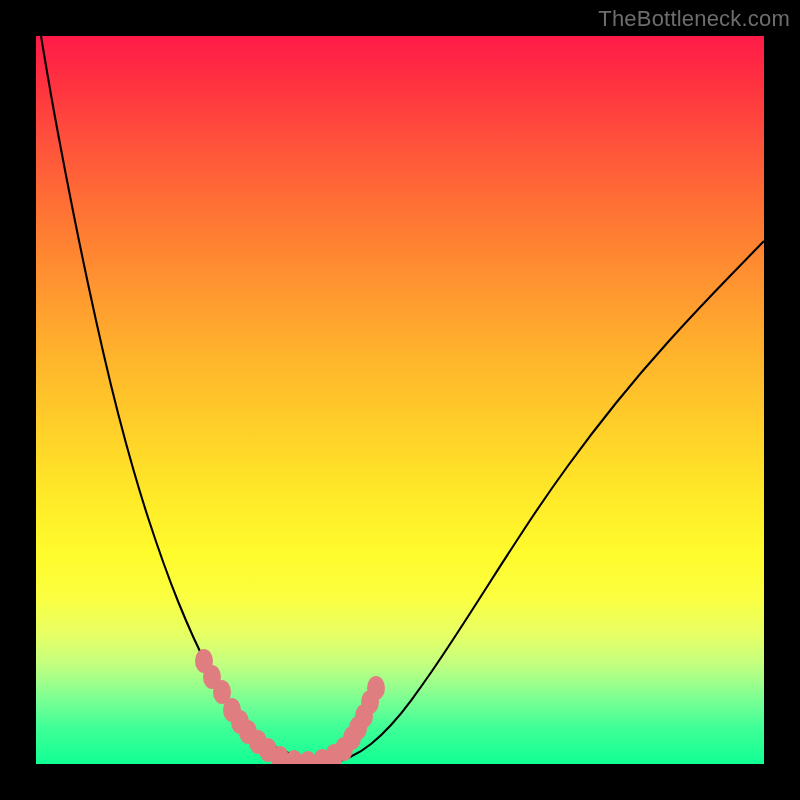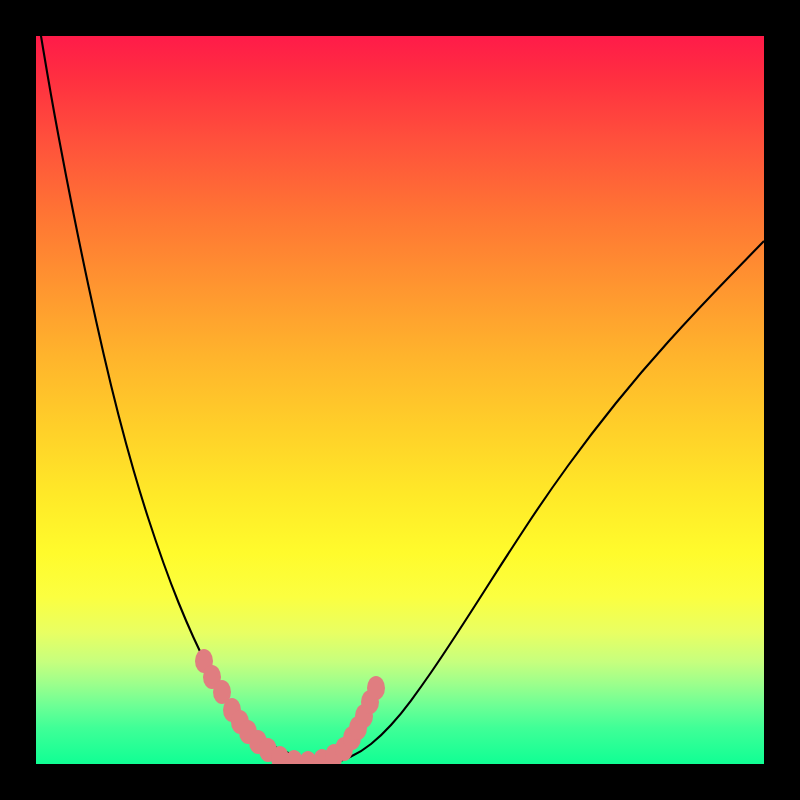--- a/index.html
+++ b/index.html
@@ -64,20 +64,21 @@
     font-size: 22px;
     font-weight: 500;
     letter-spacing: 0.2px;
     user-select: none;
   }
 </style>
 </head>
 <body>
 
 <div class="frame">
+  <div class="watermark">TheBottleneck.com</div>
 
   <div class="plot-area">
     <div class="gradient"></div>
 
     <svg class="curve-svg" viewBox="0 0 728 728" preserveAspectRatio="none">
       <path fill="none" stroke-width="2.1" id="curve-path" d="M 0 -30 Q 0 -30 7.5 15 Q 15 60 22.5 100 Q 30 140 37.5 177.5 Q 45 215 52.5 250 Q 60 285 67.5 317.5 Q 75 350 82.5 379 Q 90 408 97.5 434 Q 105 460 112.5 483 Q 120 506 127.5 527 Q 135 548 142.5 566.5 Q 150 585 157.5 601.5 Q 165 618 172.5 632.5 Q 180 647 187.5 659.5 Q 195 672 200 678 Q 205 684 210 689 Q 215 694 220 698 Q 225 702 230 705.5 Q 235 709 240 711.5 Q 245 714 250 716 Q 255 718 260 720 Q 265 722 270 723 Q 275 724 280 725 Q 285 726 290 726.5 Q 295 727 300 726 Q 305 725 315 720.5 Q 325 716 335 708 Q 345 700 355 689 Q 365 678 375 664.5 Q 385 651 395 636.5 Q 405 622 420 599 Q 435 576 452.5 548.5 Q 470 521 490 490.5 Q 510 460 532.5 429 Q 555 398 580 367 Q 605 336 632.5 305.5 Q 660 275 694 240 T 728 205" stroke="#000000"></path>
       <g id="marker-group">
           <ellipse cx="168" cy="625" rx="9" ry="12" fill="#e07d80" stroke="#d6686c" stroke-width="0"></ellipse>
           <ellipse cx="176" cy="641" rx="9" ry="12" fill="#e07d80" stroke="#d6686c" stroke-width="0"></ellipse>
           <ellipse cx="186" cy="656" rx="9" ry="12" fill="#e07d80" stroke="#d6686c" stroke-width="0"></ellipse>

